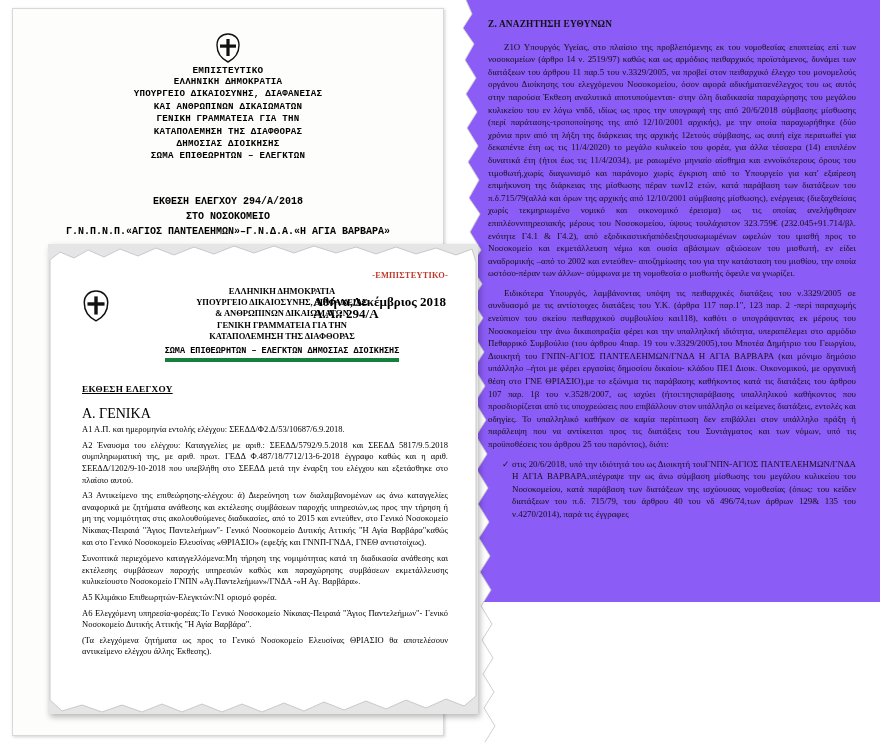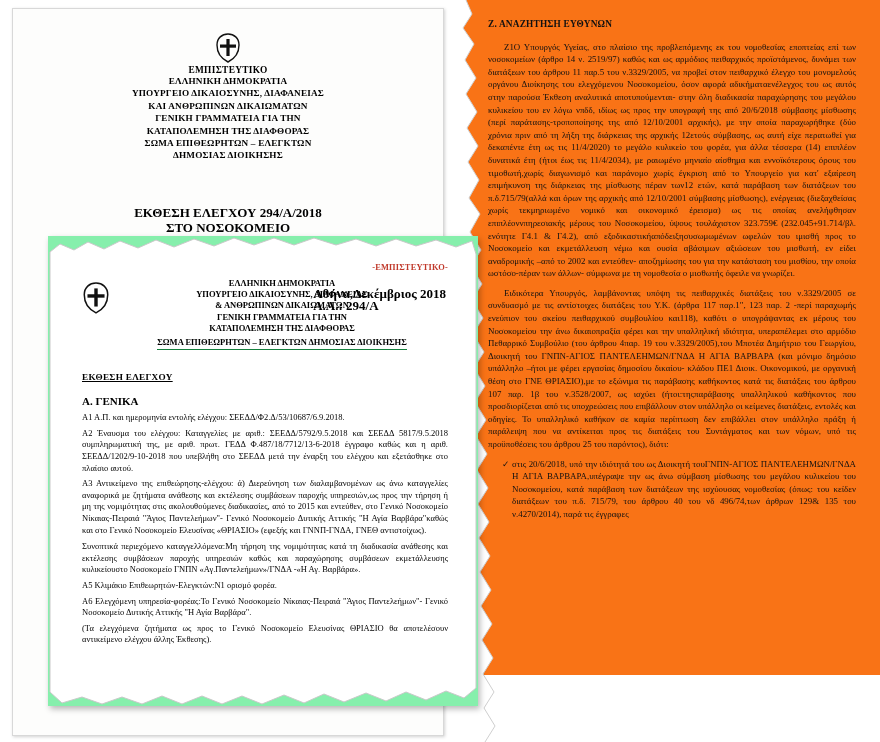--- a/index.html
+++ b/index.html
@@ -15,84 +15,84 @@
     background:#ffffff;
   }
 
   
   #page-left{
     left:12px;top:8px;width:430px;height:726px;
     border:1px solid #d8d8d8;
     box-shadow:1px 1px 3px rgba(0,0,0,.18);
     background:#fdfdfc;
   }
-  .lp-inner{padding:24px 38px 0 38px;text-align:center;}
+  .lp-inner{padding:24px 38px 0 38px;text-align:center;font-family:Liberation Mono, monospace;}
   .emblem{
     width:26px;height:30px;margin:0 auto 2px auto;
     position:relative;
   }
   .emblem svg{display:block;}
   .lp-head{
     font-size:9.2px;font-weight:bold;letter-spacing:.2px;line-height:12.4px;
     text-align:center;
   }
   .lp-conf{font-size:9.4px;font-weight:bold;letter-spacing:.3px;}
-  .lp-title-block{margin-top:44px;font-size:13px;font-weight:bold;line-height:13px;}
+  .lp-title-block{margin-top:32px;font-size:10px;font-weight:bold;line-height:13px;}
   .lp-title-block .l2{margin-top:2px;}
   .lp-title-block .l3{margin-top:2px;}
 
   
   #page-right{
-    left:462px;top:0px;width:418px;height:675px;
-    background:#f97316;
+    left:462px;top:0px;width:418px;height:602px;
+    background:#8b5cf6;
   }
   .rp-inner{
     padding:18px 24px 0 26px;
     text-align:justify;
     font-size:8.9px;
     line-height:12.6px;
     color:#111;
   }
   .rp-h{font-weight:bold;font-size:9.3px;margin:0 0 10px 0;letter-spacing:.2px;}
   .rp-p{margin:0 0 7px 0;text-indent:16px;}
   .rp-bullet{margin:0 0 6px 6px;padding-left:18px;text-indent:-10px;}
   
   #torn-svg{position:absolute;left:432px;top:0;width:70px;height:742px;pointer-events:none;}
 
   
   #page-front{
-    left:48px;top:236px;width:430px;height:470px;
-    background:#86efac;
+    left:48px;top:244px;width:430px;height:470px;
+    background:#e5e5e5;
     box-shadow:2px 3px 6px rgba(0,0,0,.28);
   }
   #front-svg{position:absolute;left:0;top:0;width:100%;height:100%;}
   .fp-inner{
     position:relative;
     padding:26px 30px 0 34px;
     font-size:8.5px;line-height:11.6px;text-align:justify;
   }
   .fp-topline{display:flex;align-items:flex-start;}
   .fp-emb{width:34px;flex:0 0 34px;padding-top:4px;}
   .fp-headwrap{flex:1;text-align:center;}
   .fp-conf{
     color:#c0392b;font-weight:bold;font-size:8.4px;text-align:right;
     margin:0 0 4px 0;letter-spacing:.2px;
   }
   .fp-org{font-weight:bold;font-size:8.5px;line-height:11.4px;text-align:center;}
-  .fp-org .last{border-bottom:1px solid #15803d;display:inline-block;padding-bottom:1px;}
+  .fp-org .last{border-bottom:4px solid #15803d;display:inline-block;padding-bottom:1px;font-family:Liberation Mono, monospace;}
   .fp-right{
     position:absolute;right:32px;top:52px;text-align:left;font-size:13px;
     font-weight:bold;line-height:12px;
   }
   .fp-title{
     text-align:left;font-weight:bold;font-size:9.2px;
     margin:22px 0 12px 0;letter-spacing:.3px;
     text-decoration:underline;
   }
-  .fp-sec{font-weight:bold;font-size:11px;margin:12px 0 5px 0;}
+  .fp-sec{font-weight:normal;font-size:14px;margin:12px 0 5px 0;}
   .fp-p{margin:0 0 4px 0;text-align:justify;}
   .fp-p .lbl{font-weight:normal;}
   .small-note{margin-top:5px;}
 </style>
 </head>
 <body>
 
 <div class="sheet" id="page-right">
   <div class="rp-inner">
     <div class="rp-h">Ζ. ΑΝΑΖΗΤΗΣΗ ΕΥΘΥΝΩΝ</div>
@@ -126,22 +126,22 @@
         <rect x="5" y="11.5" width="16" height="3.2" fill="#111"></rect>
       </svg>
     </div>
     <div class="lp-conf">ΕΜΠΙΣΤΕΥΤΙΚΟ</div>
     <div class="lp-head">
       <div>ΕΛΛΗΝΙΚΗ ΔΗΜΟΚΡΑΤΙΑ</div>
       <div>ΥΠΟΥΡΓΕΙΟ ΔΙΚΑΙΟΣΥΝΗΣ, ΔΙΑΦΑΝΕΙΑΣ</div>
       <div>ΚΑΙ ΑΝΘΡΩΠΙΝΩΝ ΔΙΚΑΙΩΜΑΤΩΝ</div>
       <div>ΓΕΝΙΚΗ ΓΡΑΜΜΑΤΕΙΑ ΓΙΑ ΤΗΝ</div>
       <div>ΚΑΤΑΠΟΛΕΜΗΣΗ ΤΗΣ ΔΙΑΦΘΟΡΑΣ</div>
+      <div>ΔΗΜΟΣΙΑΣ ΔΙΟΙΚΗΣΗΣ</div>
       <div>ΣΩΜΑ ΕΠΙΘΕΩΡΗΤΩΝ – ΕΛΕΓΚΤΩΝ</div>
-      <div>ΔΗΜΟΣΙΑΣ ΔΙΟΙΚΗΣΗΣ</div>
     </div>
     <div class="lp-title-block">
       <div class="l1">ΕΚΘΕΣΗ ΕΛΕΓΧΟΥ 294/Α/2018</div>
       <div class="l2">ΣΤΟ ΝΟΣΟΚΟΜΕΙΟ</div>
       <div class="l3">Γ.Ν.Π.Ν.Π.«ΑΓΙΟΣ ΠΑΝΤΕΛΕΗΜΩΝ»–Γ.Ν.Δ.Α.«Η ΑΓΙΑ ΒΑΡΒΑΡΑ»</div>
     </div>
   </div>
 </div>
 
 <div class="sheet" id="page-front">

